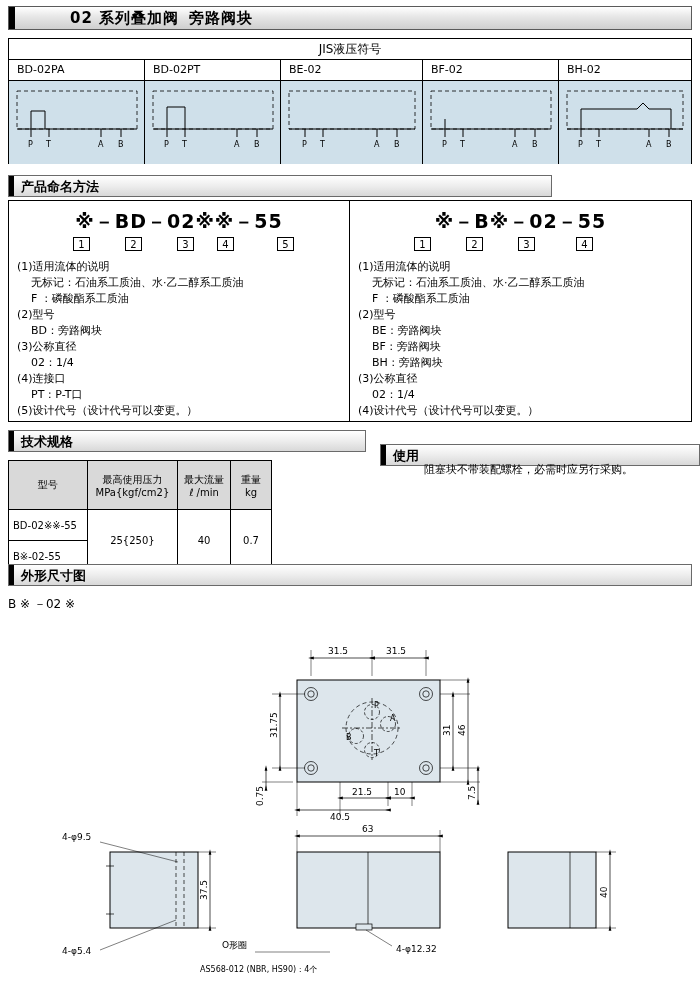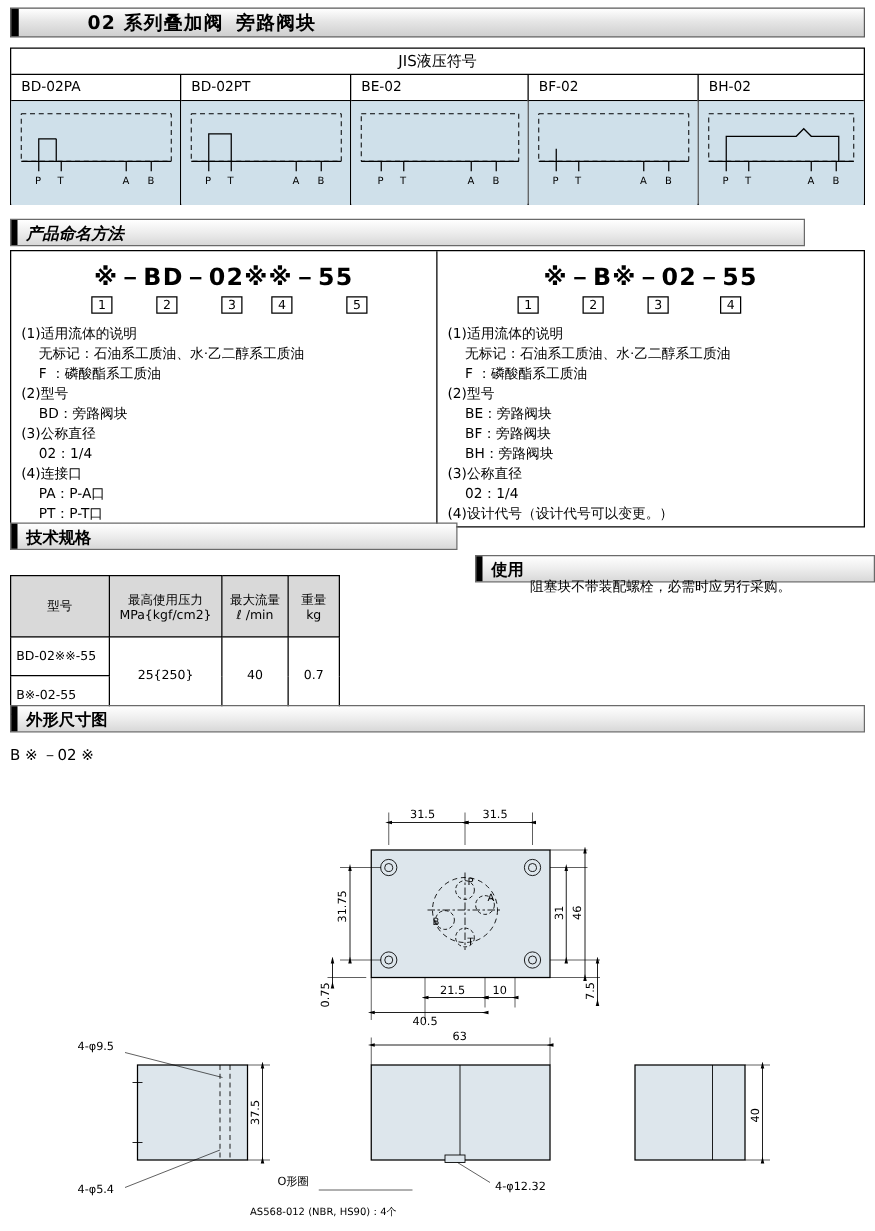--- a/index.html
+++ b/index.html
@@ -300,21 +300,21 @@
             <text class="smalltxt" x="37" y="66">T</text>
             <text class="smalltxt" x="87" y="66">A</text>
             <text class="smalltxt" x="107" y="66">B</text>
           </svg>
         </div>
       </div>
 
     </div>
   </div>
 
-  <div class="sec-bar" style="left:8px; top:175px; width:636px;font-style:italic;">
+  <div class="sec-bar" style="left:8px; top:175px; width:544px;">
     <div class="sq"></div>
     <div class="txt">产品命名方法</div>
   </div>
 
   <div class="name-wrap">
 
     <div class="name-col left">
       <div class="code-line">※－BD－02※※－55</div>
       <div class="num-row">
         <div class="numbox" style="left:56px">1</div>
@@ -325,21 +325,20 @@
       </div>
       <div class="desc">
         <div>(1)适用流体的说明</div>
         <div class="ind1">无标记：石油系工质油、水·乙二醇系工质油</div>
         <div class="ind1">F    ：磷酸酯系工质油</div>
         <div>(2)型号</div>
         <div class="ind1">BD：旁路阀块</div>
         <div>(3)公称直径</div>
         <div class="ind1">02：1/4</div>
         <div>(4)连接口</div>
-        <div class="ind1">PA：P-A口</div>
         <div class="ind1">PT：P-T口</div>
         <div>(5)设计代号（设计代号可以变更。）</div>
       </div>
     </div>
 
     <div class="name-col">
       <div class="code-line">※－B※－02－55</div>
       <div class="num-row">
         <div class="numbox" style="left:56px">1</div>
         <div class="numbox" style="left:108px">2</div>
@@ -355,21 +354,21 @@
         <div class="ind1">BF：旁路阀块</div>
         <div class="ind1">BH：旁路阀块</div>
         <div>(3)公称直径</div>
         <div class="ind1">02：1/4</div>
         <div>(4)设计代号（设计代号可以变更。）</div>
       </div>
     </div>
 
   </div>
 
-  <div class="sec-bar" style="left:8px; top:418px; width:358px;">
+  <div class="sec-bar" style="left:8px; top:430px; width:358px;">
     <div class="sq"></div>
     <div class="txt">技术规格</div>
   </div>
 
   <div class="sec-bar" style="left:380px; top:444px; width:320px;">
     <div class="sq"></div>
     <div class="txt">使用</div>
   </div>
 
   <table class="spec-table">

